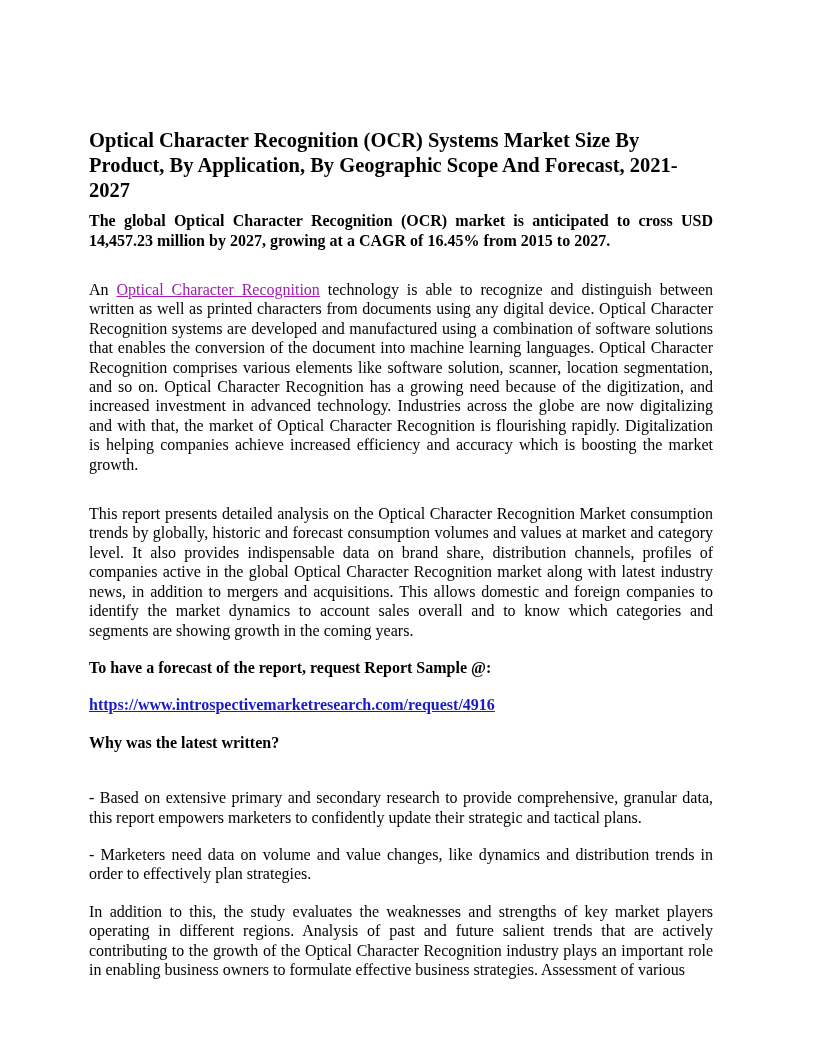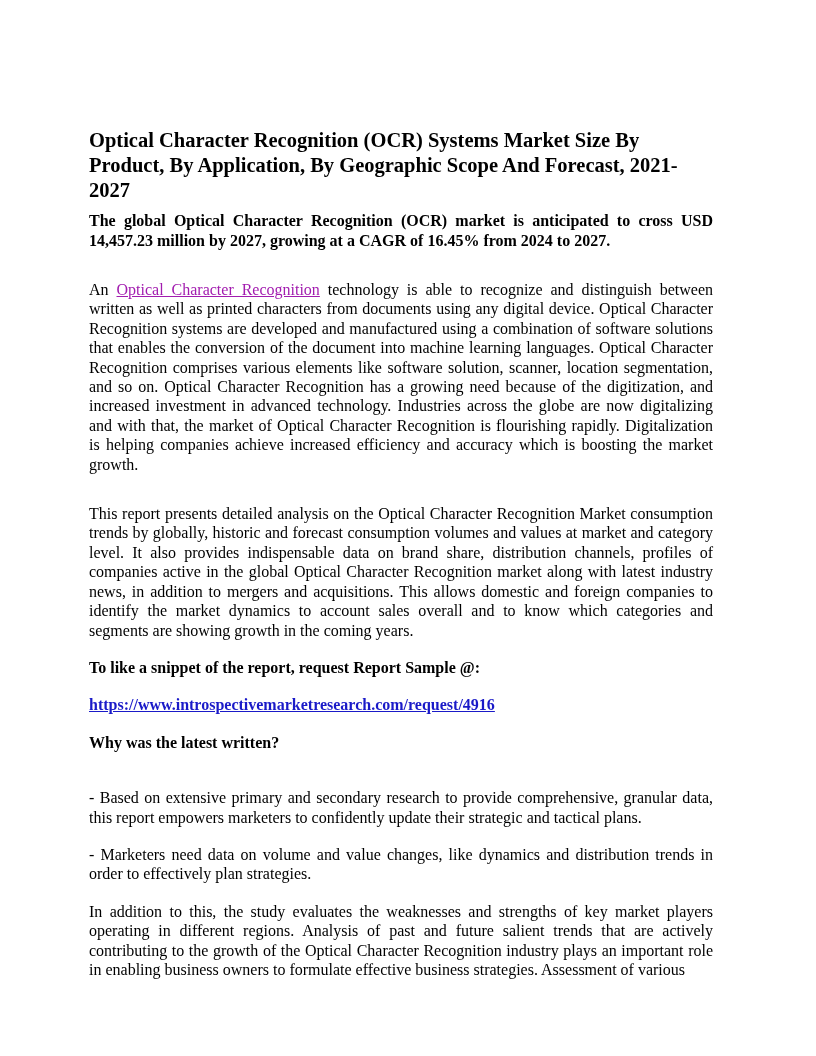--- a/index.html
+++ b/index.html
@@ -36,31 +36,31 @@
     .gap { height: 18px; }
     .bold { font-weight: bold; font-size: 16px; line-height: 19.4px; margin: 0; }
     a.link { color: #a21caf; text-decoration: underline; }
     a.link-bold { color: #1a1ac8; font-weight: bold; }
   </style>
 </head>
 <body>
 
 <div class="page">
   <h1 class="title">Optical Character Recognition (OCR) Systems Market Size By Product, By Application, By Geographic Scope And Forecast, 2021-2027</h1>
-  <p class="subtitle">The global Optical Character Recognition (OCR) market is anticipated to cross USD 14,457.23 million by 2027, growing at a CAGR of 16.45% from 2024 to 2027.</p>
+  <p class="subtitle">The global Optical Character Recognition (OCR) market is anticipated to cross USD 14,457.23 million by 2027, growing at a CAGR of 16.45% from 2015 to 2027.</p>
 
   <p class="body"><span>An </span><a class="link" href="#">Optical Character Recognition</a><span> technology is able to recognize and distinguish between written as well as printed characters from documents using any digital device. Optical Character Recognition systems are developed and manufactured using a combination of software solutions that enables the conversion of the document into machine learning languages. Optical Character Recognition comprises various elements like software solution, scanner, location segmentation, and so on. Optical Character Recognition has a growing need because of the digitization, and increased investment in advanced technology. Industries across the globe are now digitalizing and with that, the market of Optical Character Recognition is flourishing rapidly. Digitalization is helping companies achieve increased efficiency and accuracy which is boosting the market growth.</span></p>
 
   <div class="gap-big"></div>
 
   <p class="body">This report presents detailed analysis on the Optical Character Recognition Market consumption trends by globally, historic and forecast consumption volumes and values at market and category level. It also provides indispensable data on brand share, distribution channels, profiles of companies active in the global Optical Character Recognition market along with latest industry news, in addition to mergers and acquisitions. This allows domestic and foreign companies to identify the market dynamics to account sales overall and to know which categories and segments are showing growth in the coming years.</p>
 
   <div class="gap"></div>
 
-  <p class="bold">To like a snippet of the report, request Report Sample @:</p>
+  <p class="bold">To have a forecast of the report, request Report Sample @:</p>
 
   <div class="gap"></div>
 
   <p class="bold"><a class="link-bold" href="#">https://www.introspectivemarketresearch.com/request/4916</a></p>
 
   <div class="gap"></div>
 
   <p class="bold">Why was the latest written?</p>
 
   <div class="gap"></div>

